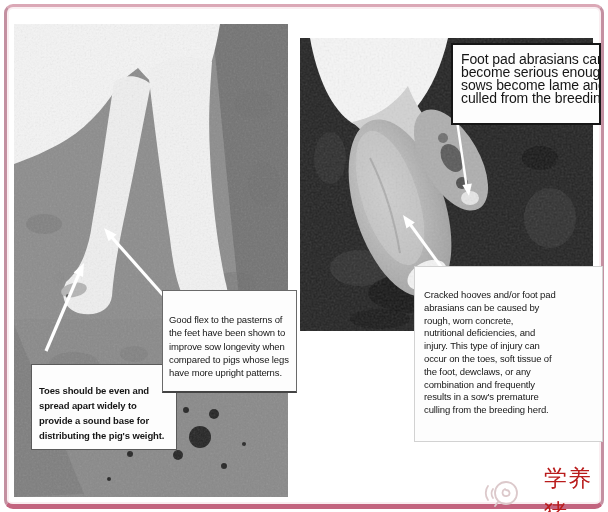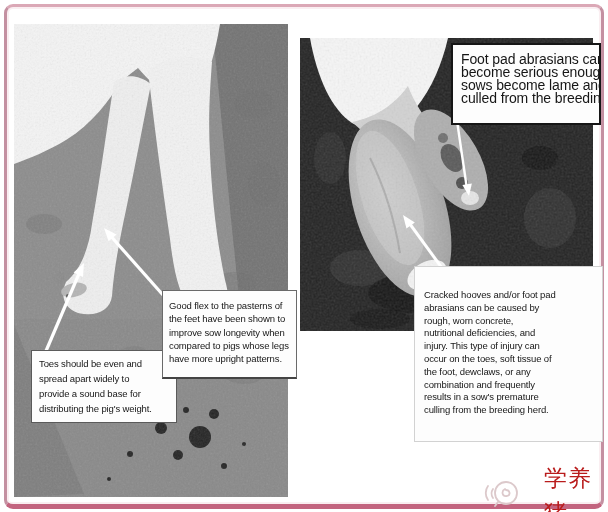--- a/index.html
+++ b/index.html
@@ -17,24 +17,24 @@
   }
   .photo{position:absolute;z-index:1;overflow:hidden;}
   #left-photo{left:14px;top:24px;width:274px;height:473px;}
   #right-photo{left:300px;top:38px;width:293px;height:293px;}
   .photo svg{display:block;}
   
   .callout{
     position:absolute;background:#fdfdfd;color:#161616;z-index:6;
     white-space:pre;overflow:hidden;letter-spacing:-0.12px;
   }
-  #callout-toes{left:31px;top:350px;width:137px;height:66px;
-    font-size:9.5px;line-height:15px;padding:5px 0 0 7px;border:1px solid #5a5a5a;}
+  #callout-toes{left:31px;top:364px;width:137px;height:66px;
+    font-size:9.5px;line-height:15px;padding:18px 0 0 7px;border:1px solid #5a5a5a;font-weight:bold;}
   #callout-goodflex{left:162px;top:290px;width:127px;height:78px;
-    font-size:9.5px;line-height:13.3px;padding:8px 0 0 6px;
+    font-size:9.5px;line-height:13.3px;padding:22px 0 0 6px;
     border:1px solid #6a6a6a;border-bottom:2px solid #444;}
   #callout-footpad{left:451px;top:43px;width:138px;height:70px;
     font-size:14px;line-height:13px;padding:8px 0 0 8px;border:2px solid #161616;}
   #callout-cracked{left:414px;top:266px;width:178px;height:152px;
     font-size:9.5px;line-height:12.8px;padding:22px 0 0 9px;border:1px solid #d2d2d2;}
   
   #arrows{position:absolute;left:0;top:0;z-index:5;pointer-events:none;}
   
   #watermark{
     position:absolute;left:482px;top:461px;z-index:7;display:flex;

